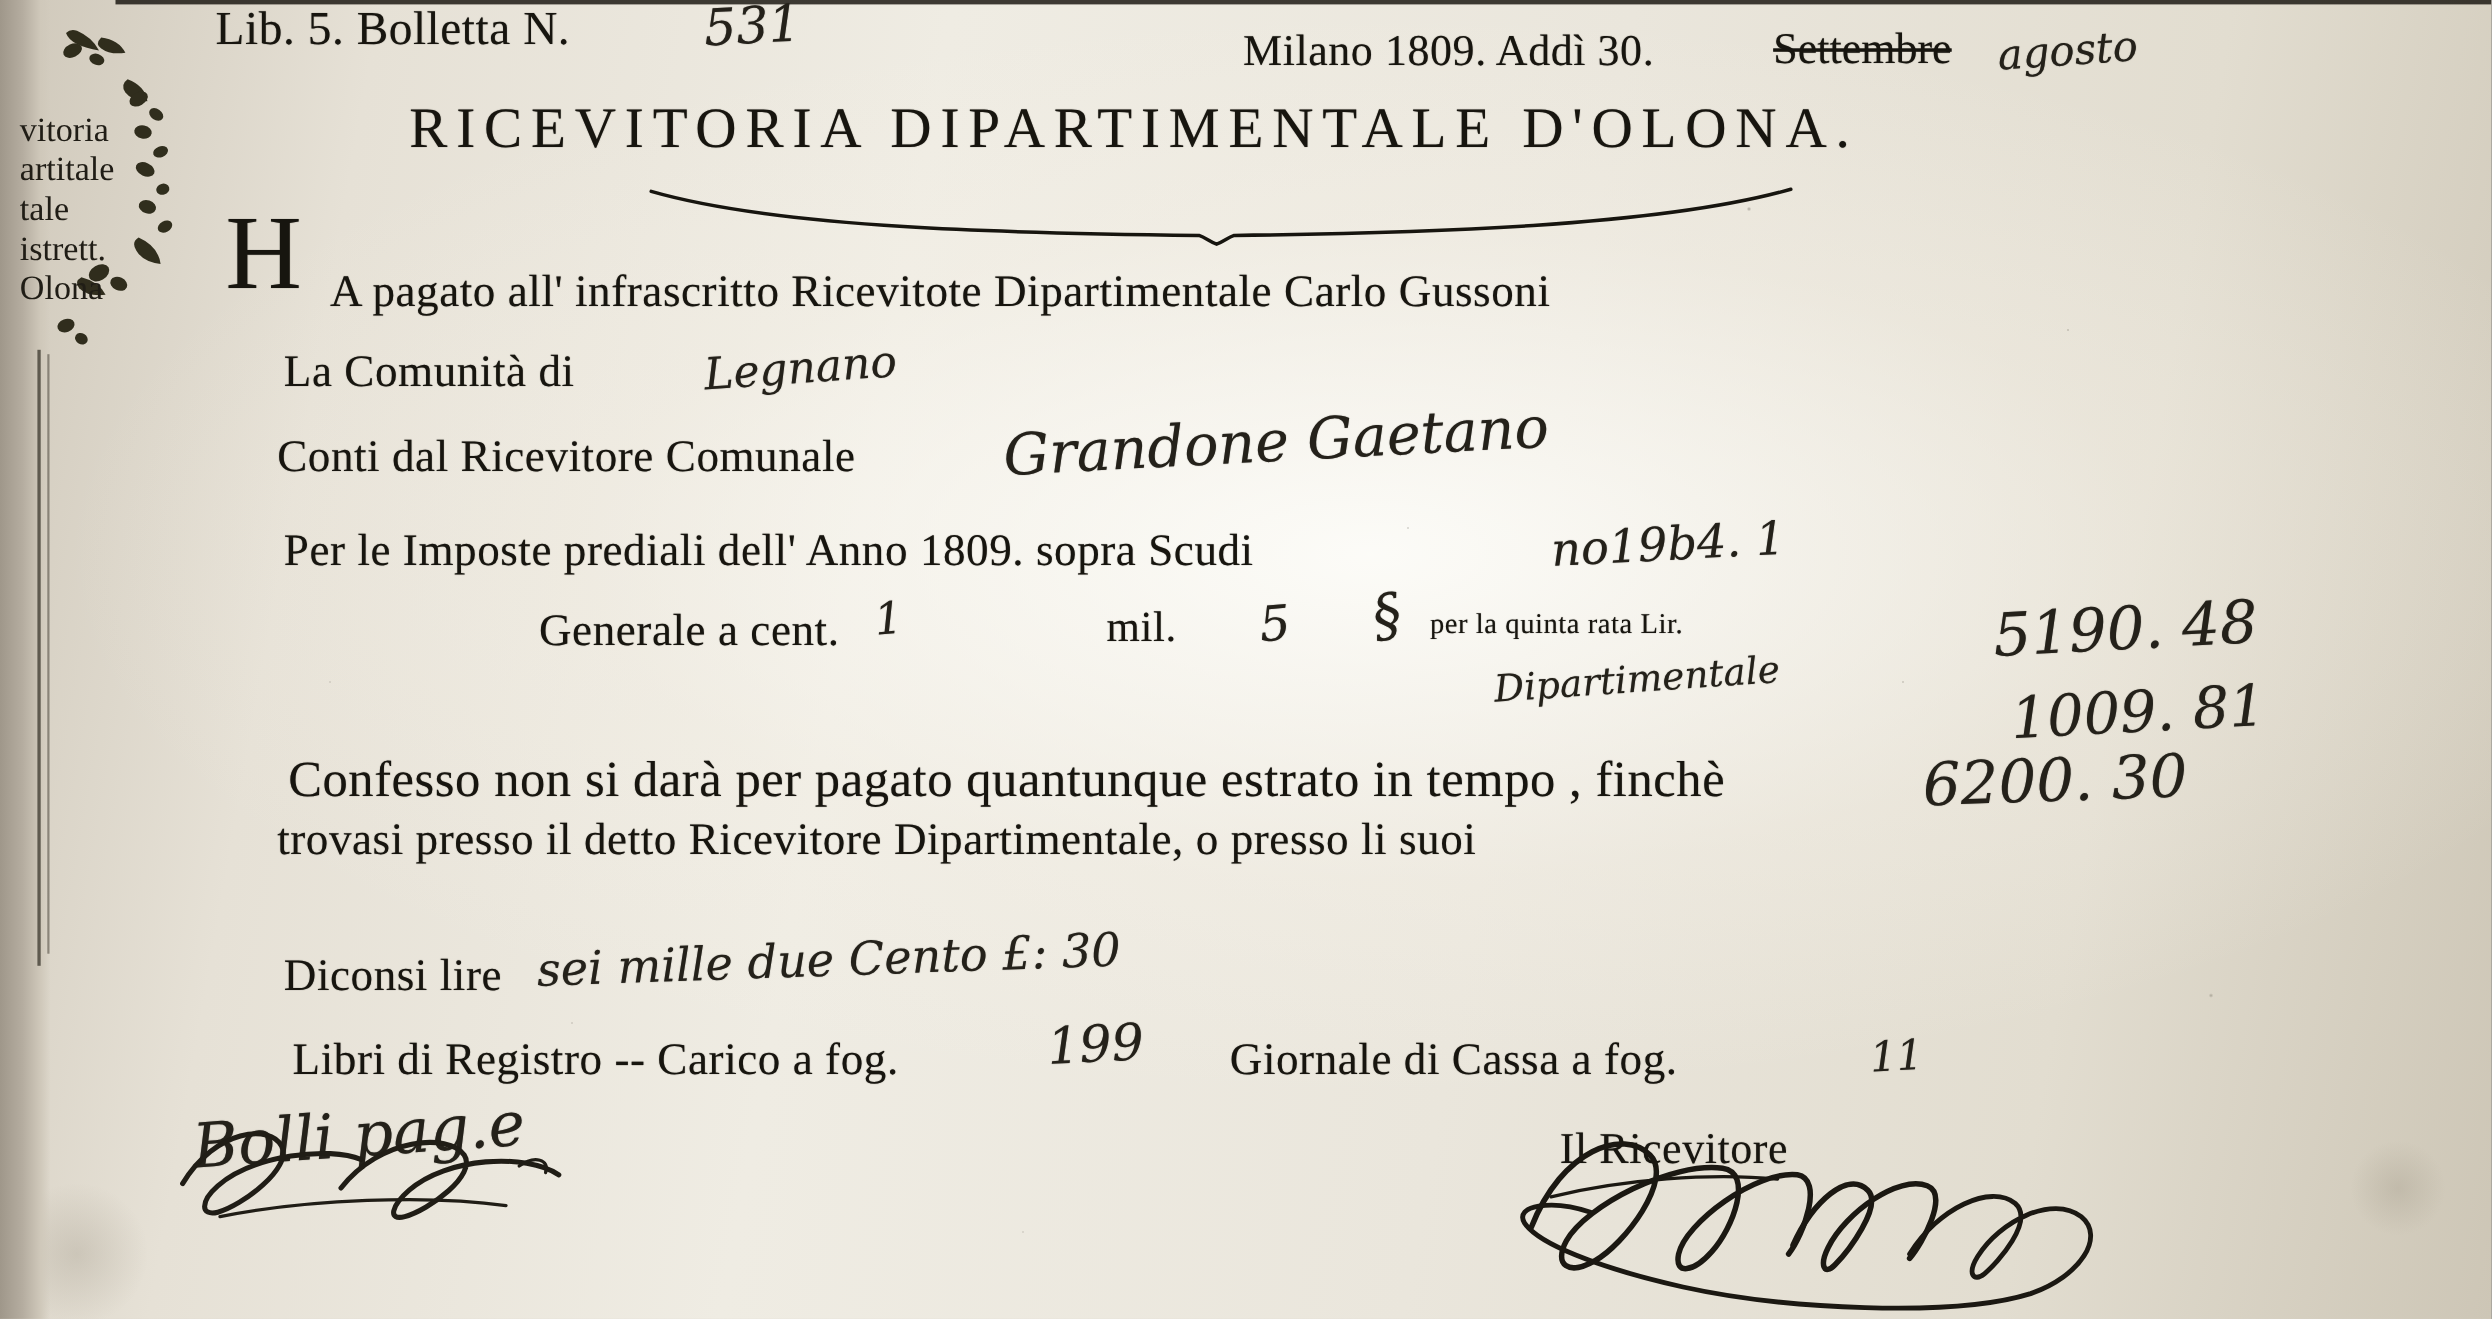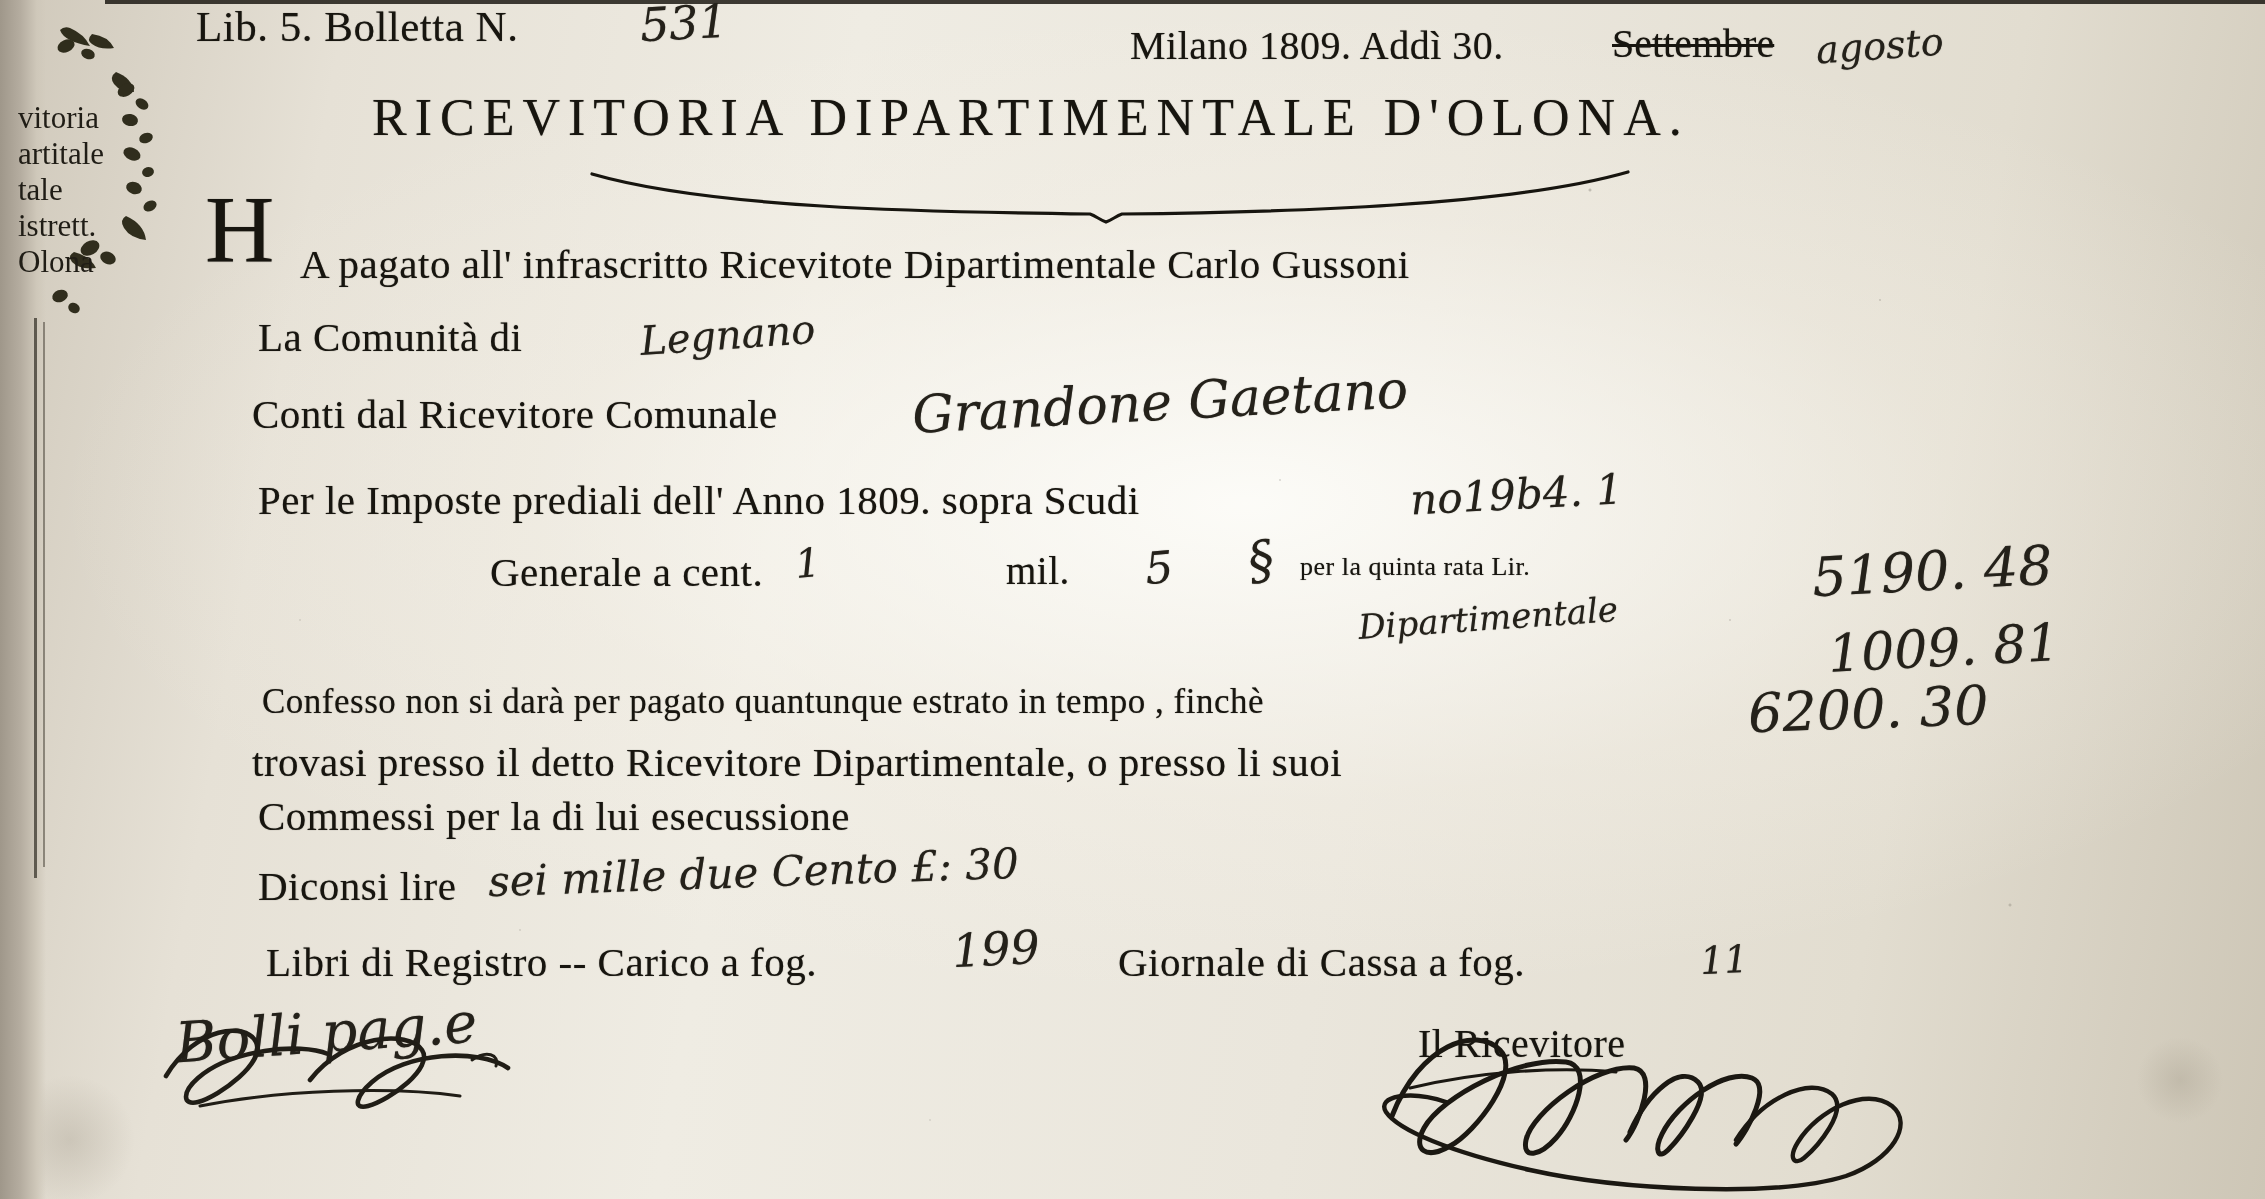--- a/index.html
+++ b/index.html
@@ -120,21 +120,21 @@
   #l5 { left: 490px; top: 548px; font-size: 41px; letter-spacing: .5px; }
   #h-cent { left: 795px; top: 540px; font-size: 40px; transform: rotate(-5deg); }
   #l5b { left: 1006px; top: 548px; font-size: 39px; letter-spacing: .5px; }
   #h-mil { left: 1145px; top: 542px; font-size: 44px; transform: rotate(-5deg); }
   #h-mark { left: 1248px; top: 530px; font-size: 52px; transform: rotate(-10deg); }
   #l5c { left: 1300px; top: 552px; font-size: 26px; letter-spacing: .5px; }
   #amt1 { left: 1812px; top: 540px; font-size: 54px; transform: rotate(-3deg); }
   #l6 { left: 208px; top: 622px; font-size: 41px; letter-spacing: .5px; }
   #h-dipart { left: 1358px; top: 598px; font-size: 34px; transform: rotate(-4deg); }
   #amt2 { left: 1828px; top: 618px; font-size: 52px; transform: rotate(-3deg); }
-  #l7 { left: 262px; top: 682px; font-size: 35px; letter-spacing: .5px; font-family: Liberation Serif, serif; }
+  #l7 { left: 262px; top: 682px; font-size: 46px; letter-spacing: .5px; font-family: Liberation Serif, serif; }
   #amt3 { left: 1748px; top: 678px; font-size: 54px; transform: rotate(-2deg); }
   #l8 { left: 252px; top: 738px; font-size: 41px; letter-spacing: .5px; }
   #l9 { left: 258px; top: 792px; font-size: 41px; letter-spacing: .5px; }
   #l10 { left: 258px; top: 862px; font-size: 41px; letter-spacing: .5px; }
   #h-diconsi { left: 488px; top: 848px; font-size: 42px; transform: rotate(-2deg); }
   #l11 { left: 266px; top: 938px; font-size: 41px; letter-spacing: .5px; }
   #h-carico { left: 952px; top: 922px; font-size: 46px; transform: rotate(-3deg); }
   #l11b { left: 1118px; top: 938px; font-size: 41px; letter-spacing: .5px; }
   #h-giornale { left: 1700px; top: 938px; font-size: 38px; transform: rotate(-3deg); }
   #l12 { left: 1418px; top: 1020px; font-size: 40px; letter-spacing: .5px; }
@@ -243,21 +243,20 @@
   <div class="print" id="l5c">per  la  quinta  rata  Lir.</div>
   <div class="hand" id="amt1">5190. 48</div>
 
   <div class="hand" id="h-dipart">Dipartimentale</div>
   <div class="hand" id="amt2">1009. 81</div>
 
   <div class="print" id="l7">Confesso non  si darà  per  pagato  quantunque  estrato  in tempo , finchè</div>
   <div class="hand" id="amt3">6200. 30</div>
 
   <div class="print" id="l8">trovasi presso  il  detto  Ricevitore  Dipartimentale,  o  presso  li  suoi</div>
-  <div class="print" id="l9">Commessi  per  la  di lui  esecussione</div>
 
   <div class="print" id="l10">Diconsi lire</div>
   <div class="hand" id="h-diconsi">sei mille due Cento £: 30</div>
 
   <div class="print" id="l11">Libri  di  Registro -- Carico  a  fog.</div>
   <div class="hand" id="h-carico">199</div>
   <div class="print" id="l11b">Giornale   di  Cassa  a  fog.</div>
   <div class="hand" id="h-giornale">11</div>
 
   <div class="print" id="l12">Il  Ricevitore</div>

